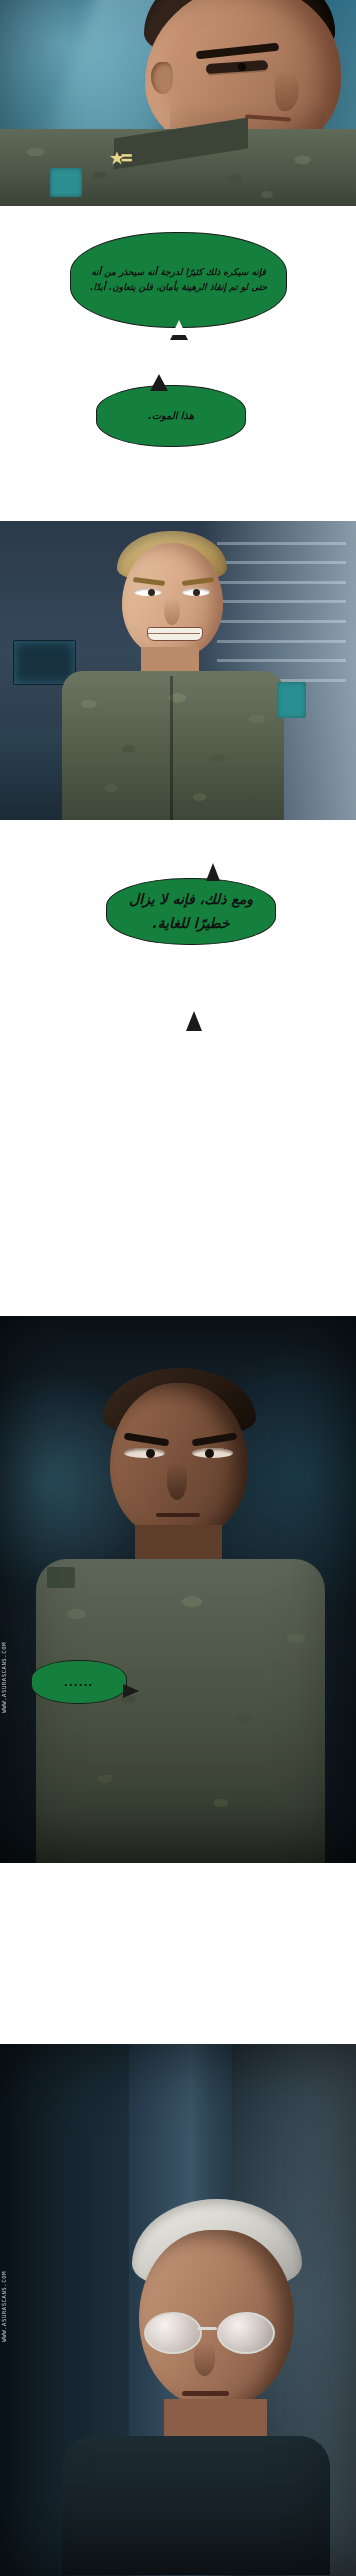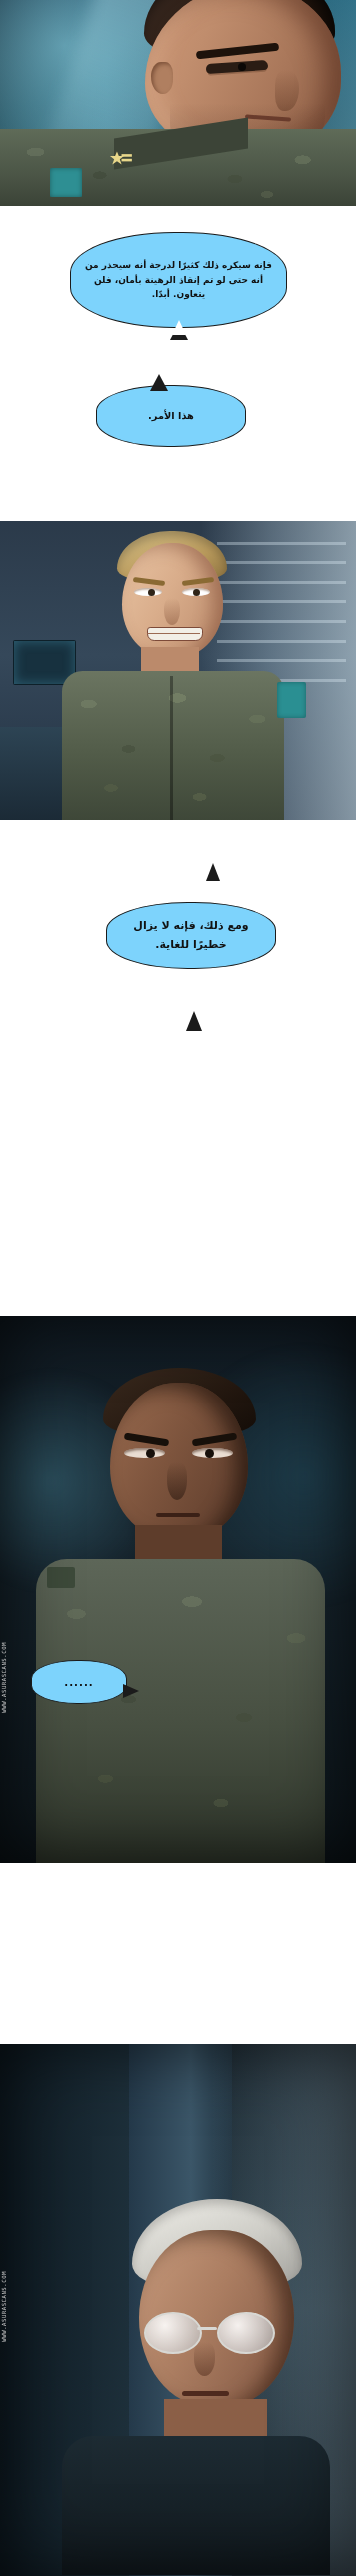--- a/index.html
+++ b/index.html
@@ -23,34 +23,35 @@
   .panel {
     position: absolute;
     left: 0;
     width: 356px;
     overflow: hidden;
   }
 
   
   .bubble {
     position: absolute;
-    background: #7dd3fc;
+    background: #15803d;
     border: 1.5px solid #1b1b1b;
     border-radius: 48% 48% 48% 48% / 42% 42% 42% 42%;
     box-sizing: border-box;
     display: flex;
     align-items: center;
     justify-content: center;
     text-align: center;
     direction: rtl;
     color: #111111;
     line-height: 1.65;
     padding: 9.3px 13.4px;
     font-size: 8.8px;
     font-weight: 600;
+    font-style: italic;
   }
   .bubble .txt { display: block; width: 100%; }
   .tail {
     position: absolute;
     width: 0; height: 0;
     border-style: solid;
   }
 
   
   .watermark {
@@ -266,21 +267,21 @@
 
   <div class="gutter" style="top:206px; height:315px;"></div>
 
   <div class="bubble" id="b1" style="top:232px; left:70px; width:217px; height:96px; font-size:9px;">
     <span class="txt">فإنه سيكره ذلك كثيرًا لدرجة أنه سيحذر من أنه حتى لو تم إنقاذ الرهينة بأمان، فلن يتعاون. أبدًا.</span>
   </div>
   <div class="tail" style="top:323px; left:170px; border-width:0 9.3px 17.6px 9.3px; border-color: transparent transparent #1b1b1b transparent;"></div>
   <div class="tail" style="top:320px; left:172px; border-width:0 7.2px 15.5px 7.2px; border-color: transparent transparent #ffffff transparent;"></div>
 
   <div class="bubble" id="b2" style="top:385px; left:96px; width:150px; height:62px; font-size:9.8px;">
-    <span class="txt">هذا الأمر.</span>
+    <span class="txt">هذا الموت.</span>
   </div>
   <div class="tail" style="top:374px; left:150px; border-width:17.6px 9.3px 0 9.3px; border-color: #1b1b1b transparent transparent transparent; transform: rotate(180deg);"></div>
 
   <div class="panel" id="panel3">
     <div class="winlight"></div>
     <div class="blind" style="top:20.6px;"></div>
     <div class="blind" style="top:40px;"></div>
     <div class="blind" style="top:60px;"></div>
     <div class="blind" style="top:79px;"></div>
     <div class="blind" style="top:99px;"></div>
@@ -303,21 +304,21 @@
     <div class="neck"></div>
     <div class="torso">
       <div class="camo"></div>
     </div>
     <div class="placket"></div>
     <div class="patch-teal"></div>
   </div>
 
   <div class="gutter" style="top:821px; height:496px;"></div>
 
-  <div class="bubble" id="b3" style="top:902px; left:106px; width:170px; height:67px; font-size:11px;">
+  <div class="bubble" id="b3" style="top:878px; left:106px; width:170px; height:67px; font-size:14px;">
     <span class="txt">ومع ذلك، فإنه لا يزال خطيرًا للغاية.</span>
   </div>
   <div class="tail" style="top:863px; left:206px; border-width:0 7.7px 18.6px 7.7px; border-color: transparent transparent #1b1b1b transparent;"></div>
 
   <div class="tail" style="top:1011px; left:186px; border-width:0 8.3px 20.6px 8.3px; border-color: transparent transparent #1b1b1b transparent;"></div>
 
   <div class="panel" id="panel5">
     <div class="glowL"></div>
     <div class="glowR"></div>
     <div class="hair"></div>

